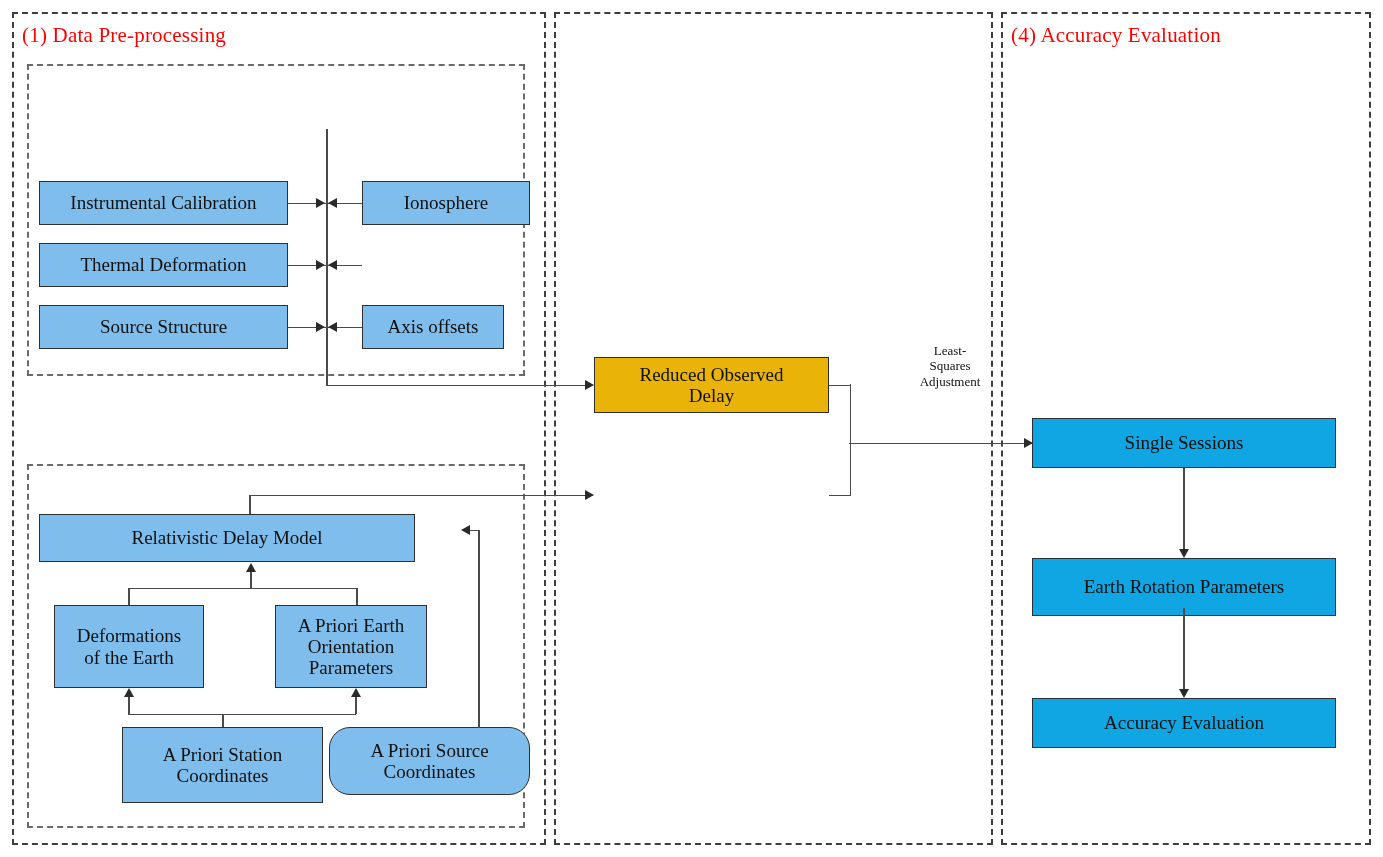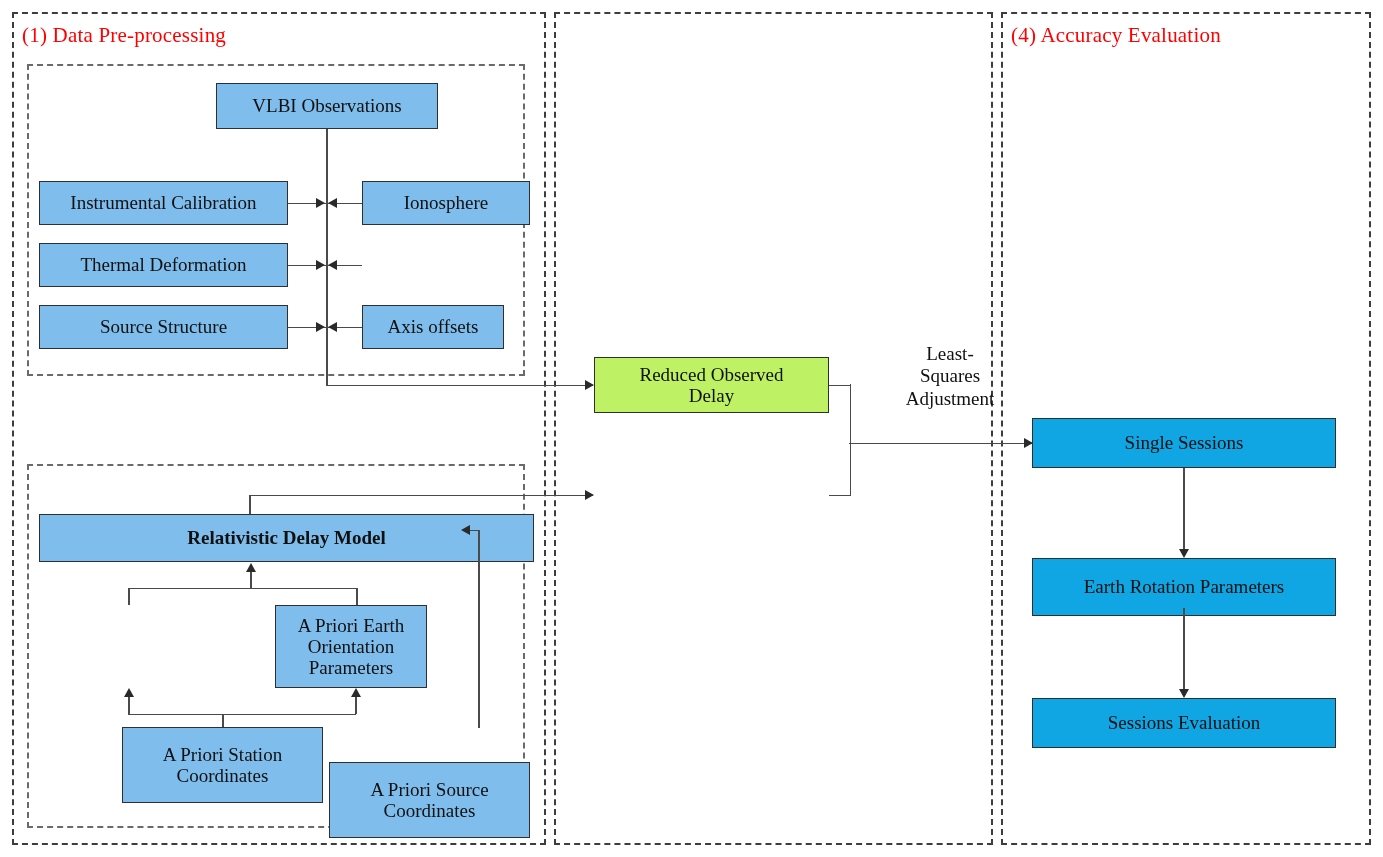--- a/index.html
+++ b/index.html
@@ -51,21 +51,21 @@
     justify-content: center;
     text-align: center;
     color: #101010;
     font-size: 19px;
     line-height: 1.12;
     font-family: "Liberation Serif", "DejaVu Serif", serif;
     padding: 2px 4px;
   }
   .node.blue-light { background: #7FBEEC; }
   .node.blue-strong { background: #10A6E4; }
-  .node.orange { background: #bef264; }
+  .node.orange { background: #eab308; }
 
   
   .ln {
     position: absolute;
     background: #4a4a4a;
   }
   .ln.h { height: 1.6px; }
   .ln.v { width: 1.6px; }
 
   .arrow {
@@ -91,21 +91,21 @@
   .arrow.down {
     border-left: 5px solid transparent;
     border-right: 5px solid transparent;
     border-top: 9px solid #2a2a2a;
   }
 
   .freelabel {
     position: absolute;
     text-align: center;
     color: #101010;
-    font-size: 19px;
+    font-size: 13px;
     line-height: 1.18;
     font-family: "Liberation Serif", "DejaVu Serif", serif;
   }
 </style>
 </head>
 <body>
 
 <div id="stage">
 
   <div class="panel" style="left:12px; top:12px; width:534px; height:833px;"></div>
@@ -135,23 +135,20 @@
 
   <div class="ln h" style="left:326px; top:202.5px; width:36px;"></div>
   <div class="arrow left" style="left:328px; top:198px;"></div>
 
   <div class="ln h" style="left:326px; top:264.5px; width:36px;"></div>
   <div class="arrow left" style="left:328px; top:260px;"></div>
 
   <div class="ln h" style="left:326px; top:326.5px; width:36px;"></div>
   <div class="arrow left" style="left:328px; top:322px;"></div>
 
-  <div class="node blue-light" style="left:216px; top:83px; width:222px; height:46px;">
-    <span>VLBI Observations</span>
-  </div>
 
   <div class="node blue-light" style="left:39px; top:181px; width:249px; height:44px;">
     <span>Instrumental Calibration</span>
   </div>
   <div class="node blue-light" style="left:39px; top:243px; width:249px; height:44px;">
     <span>Thermal Deformation</span>
   </div>
   <div class="node blue-light" style="left:39px; top:305px; width:249px; height:44px;">
     <span>Source Structure</span>
   </div>
@@ -160,50 +157,54 @@
     <span>Ionosphere</span>
   </div>
   <div class="node blue-light" style="left:362px; top:305px; width:142px; height:44px;">
     <span>Axis offsets</span>
   </div>
 
   <div class="ln v" style="left:249px; top:495px; height:20px;"></div>
   <div class="ln h" style="left:249px; top:494.5px; width:344px;"></div>
   <div class="arrow right" style="left:585px; top:490px;"></div>
 
-  <div class="node blue-light" style="left:39px; top:514px; width:495px; height:48px;font-weight:bold;">
+  <div class="node blue-light" style="left:39px; top:514px; width:376px; height:48px;">
     <span>Relativistic Delay Model</span>
   </div>
 
   <div class="ln v" style="left:250px; top:572px; height:16px;"></div>
   <div class="arrow up" style="left:246px; top:563px;"></div>
   <div class="ln h" style="left:128px; top:587.5px; width:229px;"></div>
   <div class="ln v" style="left:128px; top:588px; height:17px;"></div>
   <div class="ln v" style="left:356px; top:588px; height:17px;"></div>
 
+  <div class="node blue-light" style="left:54px; top:605px; width:150px; height:83px; white-space:pre-line;">
+    <span style="white-space:pre-line;">Deformations
+of the Earth</span>
+  </div>
 
   <div class="node blue-light" style="left:275px; top:605px; width:152px; height:83px; white-space:pre-line;">
     <span style="white-space:pre-line;">A Priori Earth
 Orientation
 Parameters</span>
   </div>
 
   <div class="ln v" style="left:222px; top:714px; height:13px;"></div>
   <div class="ln h" style="left:128px; top:713.5px; width:228px;"></div>
   <div class="ln v" style="left:128px; top:697px; height:17px;"></div>
   <div class="arrow up" style="left:124px; top:688px;"></div>
   <div class="ln v" style="left:355px; top:697px; height:17px;"></div>
   <div class="arrow up" style="left:351px; top:688px;"></div>
 
   <div class="node blue-light" style="left:122px; top:727px; width:201px; height:76px; white-space:pre-line;">
     <span style="white-space:pre-line;">A Priori Station
 Coordinates</span>
   </div>
 
-  <div class="node blue-light" style="left:329px; top:762px; width:201px; height:76px; white-space:pre-line;">
+  <div class="node blue-light" style="left:329px; top:727px; width:201px; height:68px; white-space:pre-line;border-radius:21px;">
     <span style="white-space:pre-line;">A Priori Source
 Coordinates</span>
   </div>
 
   <div class="ln v" style="left:478px; top:530px; height:198px;"></div>
   <div class="ln h" style="left:470px; top:529.5px; width:9px;"></div>
   <div class="arrow left" style="left:461px; top:525px;"></div>
 
   <div class="node orange" style="left:594px; top:357px; width:235px; height:56px; white-space:pre-line;">
     <span style="white-space:pre-line;">Reduced Observed
@@ -229,16 +230,16 @@
   <div class="arrow down" style="left:1179px; top:549px;"></div>
 
   <div class="node blue-strong" style="left:1032px; top:558px; width:304px; height:58px;">
     <span>Earth Rotation Parameters</span>
   </div>
 
   <div class="ln v" style="left:1183px; top:608px; height:83px;"></div>
   <div class="arrow down" style="left:1179px; top:689px;"></div>
 
   <div class="node blue-strong" style="left:1032px; top:698px; width:304px; height:50px;">
-    <span>Sessions Evaluation</span>
+    <span>Accuracy Evaluation</span>
   </div>
 
 </div>
 
 </body></html>

